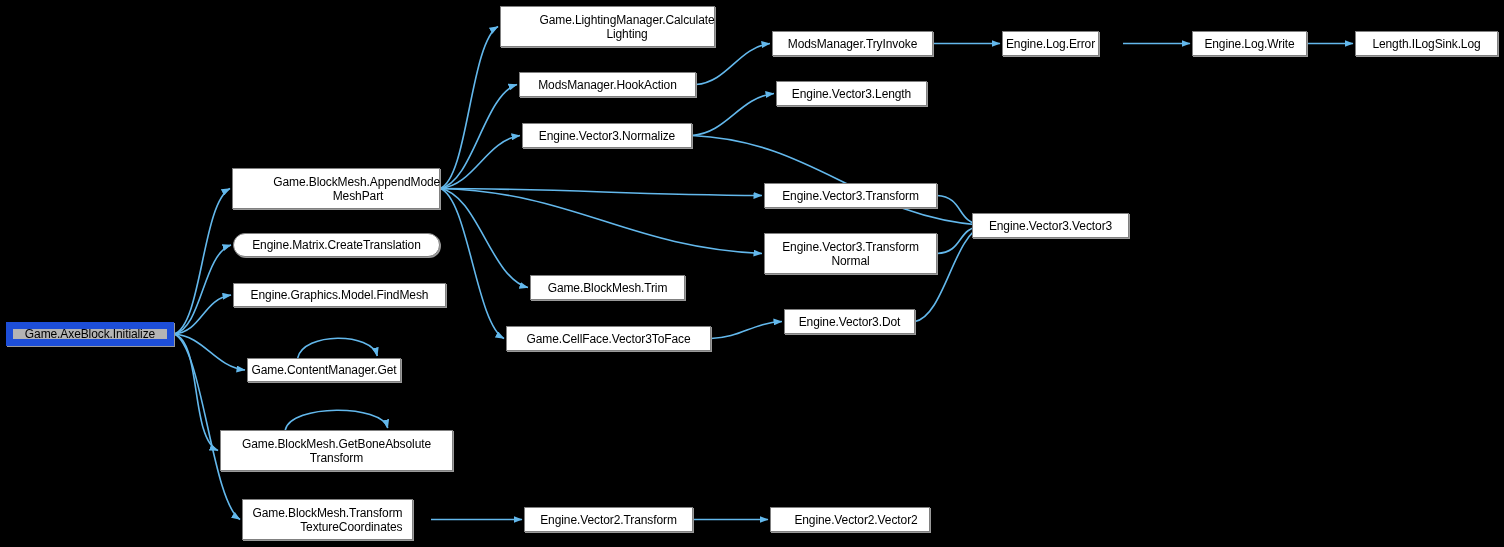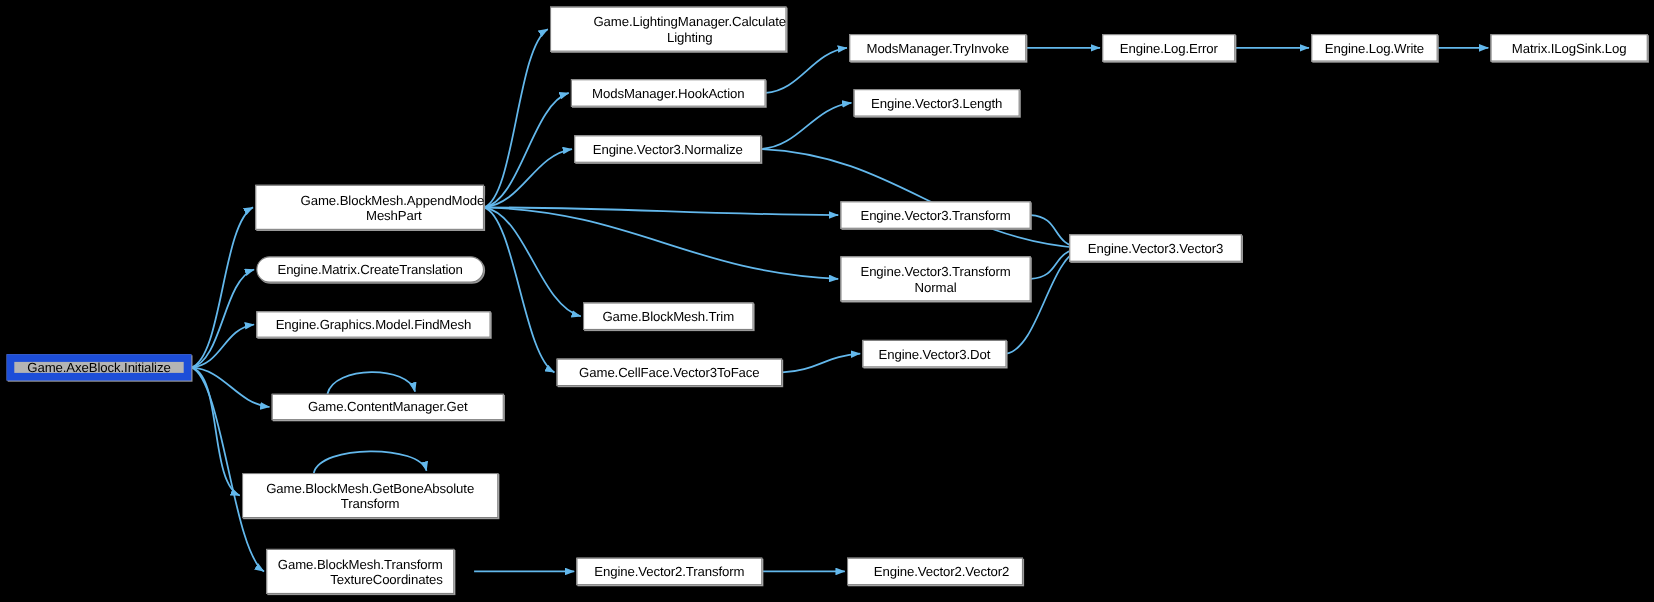--- a/index.html
+++ b/index.html
@@ -84,37 +84,37 @@
         <path d="M 431 519.5 L 522 519.5" fill="none" stroke="#63b8ec" stroke-width="1.6" marker-end="url(#arrowhead)"></path>
         <path d="M 693 519.5 L 768 519.5" fill="none" stroke="#63b8ec" stroke-width="1.6" marker-end="url(#arrowhead)"></path>
       </g>
   </svg>
   <div id="node-layer">
       <div class="node root" style="left: 6px; top: 322px; width: 168px; height: 24px;">Game.AxeBlock.Initialize</div>
       <div class="node" style="left: 232px; top: 168px; width: 208px; height: 41px; padding-left: 48px;">Game.BlockMesh.AppendModel
 MeshPart</div>
       <div class="node" style="left: 233px; top: 233px; width: 207px; height: 24px; border-radius: 12px;">Engine.Matrix.CreateTranslation</div>
       <div class="node" style="left: 233px; top: 283px; width: 213px; height: 24px;">Engine.Graphics.Model.FindMesh</div>
-      <div class="node" style="left: 247px; top: 358px; width: 211px; height: 24px;">Game.ContentManager.Get</div>
+      <div class="node" style="left: 247px; top: 358px; width: 154px; height: 24px;">Game.ContentManager.Get</div>
       <div class="node" style="left: 220px; top: 430px; width: 233px; height: 41px;">Game.BlockMesh.GetBoneAbsolute
 Transform</div>
       <div class="node" style="left: 242px; top: 499px; width: 171px; height: 41px; text-align: right;">Game.BlockMesh.Transform
 TextureCoordinates</div>
       <div class="node" style="left: 500px; top: 6px; width: 215px; height: 41px; padding-left: 43px;">Game.LightingManager.Calculate
 Lighting</div>
       <div class="node" style="left: 519px; top: 72px; width: 177px; height: 25px;">ModsManager.HookAction</div>
       <div class="node" style="left: 522px; top: 123px; width: 170px; height: 25px;">Engine.Vector3.Normalize</div>
       <div class="node" style="left: 530px; top: 275px; width: 155px; height: 25px;">Game.BlockMesh.Trim</div>
       <div class="node" style="left: 506px; top: 326px; width: 205px; height: 25px;">Game.CellFace.Vector3ToFace</div>
       <div class="node" style="left: 524px; top: 507px; width: 169px; height: 25px;">Engine.Vector2.Transform</div>
       <div class="node" style="left: 772px; top: 31px; width: 161px; height: 25px;">ModsManager.TryInvoke</div>
       <div class="node" style="left: 776px; top: 81px; width: 151px; height: 25px;">Engine.Vector3.Length</div>
       <div class="node" style="left: 764px; top: 183px; width: 173px; height: 25px;">Engine.Vector3.Transform</div>
       <div class="node" style="left: 764px; top: 233px; width: 173px; height: 41px;">Engine.Vector3.Transform
 Normal</div>
       <div class="node" style="left: 784px; top: 309px; width: 131px; height: 25px;">Engine.Vector3.Dot</div>
       <div class="node" style="left: 770px; top: 507px; width: 160px; height: 25px; padding-left: 16px;">Engine.Vector2.Vector2</div>
-      <div class="node" style="left: 1002px; top: 31px; width: 121px; height: 25px;">Engine.Log.Error</div>
+      <div class="node" style="left: 1002px; top: 31px; width: 97px; height: 25px;">Engine.Log.Error</div>
       <div class="node" style="left: 972px; top: 213px; width: 157px; height: 25px;">Engine.Vector3.Vector3</div>
       <div class="node" style="left: 1192px; top: 31px; width: 115px; height: 25px;">Engine.Log.Write</div>
-      <div class="node" style="left: 1355px; top: 31px; width: 143px; height: 25px;">Matrix.ILogSink.Log</div>
+      <div class="node" style="left: 1355px; top: 31px; width: 143px; height: 25px;">Length.ILogSink.Log</div>
     </div>
 </div>
 
 </body></html>

